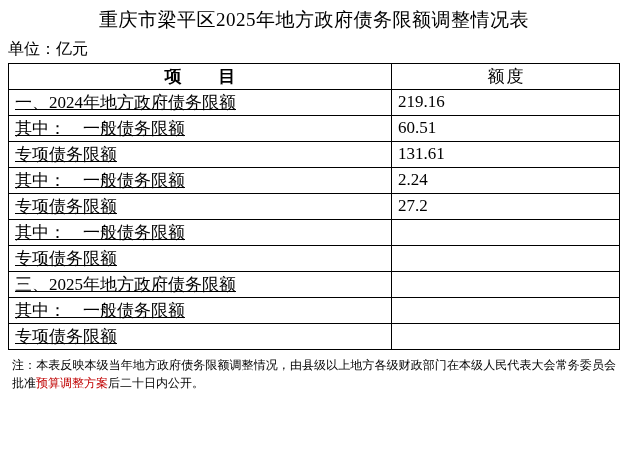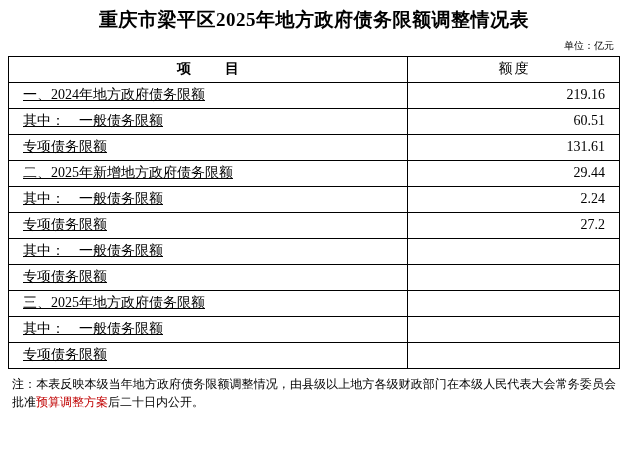--- a/index.html
+++ b/index.html
@@ -17,62 +17,61 @@
   .page {
     position: relative;
     width: 628px;
     height: 462px;
     box-sizing: border-box;
     padding: 0 8px;
   }
   .doc-title {
     text-align: center;
     font-size: 19px;
-    font-weight: bold;
+    font-weight: normal;
     letter-spacing: 0.5px;
     margin-top: 8px;
     margin-bottom: 6px;
     line-height: 1.3;
   }
   .unit-line {
-    text-align: right;
-    font-size: 10px;
+    font-size: 16px;
     padding-right: 6px;
     margin-bottom: 3px;
   }
   table.main {
     border-collapse: collapse;
     width: 612px;
     table-layout: fixed;
     margin: 0 auto;
   }
   table.main td, table.main th {
     border: 1px solid #000000;
     height: 25px;
-    font-size: 14px;
-    padding: 0 14px;
+    font-size: 17px;
+    padding: 0 6px;
     vertical-align: middle;
   }
   th.col-item {
     width: 370px;
     text-align: center;
     font-weight: bold;
     letter-spacing: 10px;
     text-indent: 10px;
     font-size: 14px;
   }
   th.col-amount {
     text-align: center;
     font-weight: normal;
     font-size: 14px;
     letter-spacing: 2px;
     text-indent: 2px;
   }
   td.amount {
-    text-align: right;
+    text-align: left;
     font-size: 14px;
   }
   td.item {
     text-align: left;
     text-decoration: underline;
   }
   .indent-0 { padding-left: 4px; }
   .indent-1 { padding-left: 4px; margin-left: 28px; }
   .indent-2 { padding-left: 48px; }
   .note {
@@ -109,24 +108,20 @@
         </tr>
         <tr>
           <td class="item indent-1">其中：　一般债务限额</td>
           <td class="amount">60.51</td>
         </tr>
         <tr>
           <td class="item indent-2">专项债务限额</td>
           <td class="amount">131.61</td>
         </tr>
         <tr>
-          <td class="item indent-0">二、2025年新增地方政府债务限额</td>
-          <td class="amount">29.44</td>
-        </tr>
-        <tr>
           <td class="item indent-1">其中：　一般债务限额</td>
           <td class="amount">2.24</td>
         </tr>
         <tr>
           <td class="item indent-2">专项债务限额</td>
           <td class="amount">27.2</td>
         </tr>
         <tr>
           <td class="item indent-1">其中：　一般债务限额</td>
           <td class="amount"></td>

